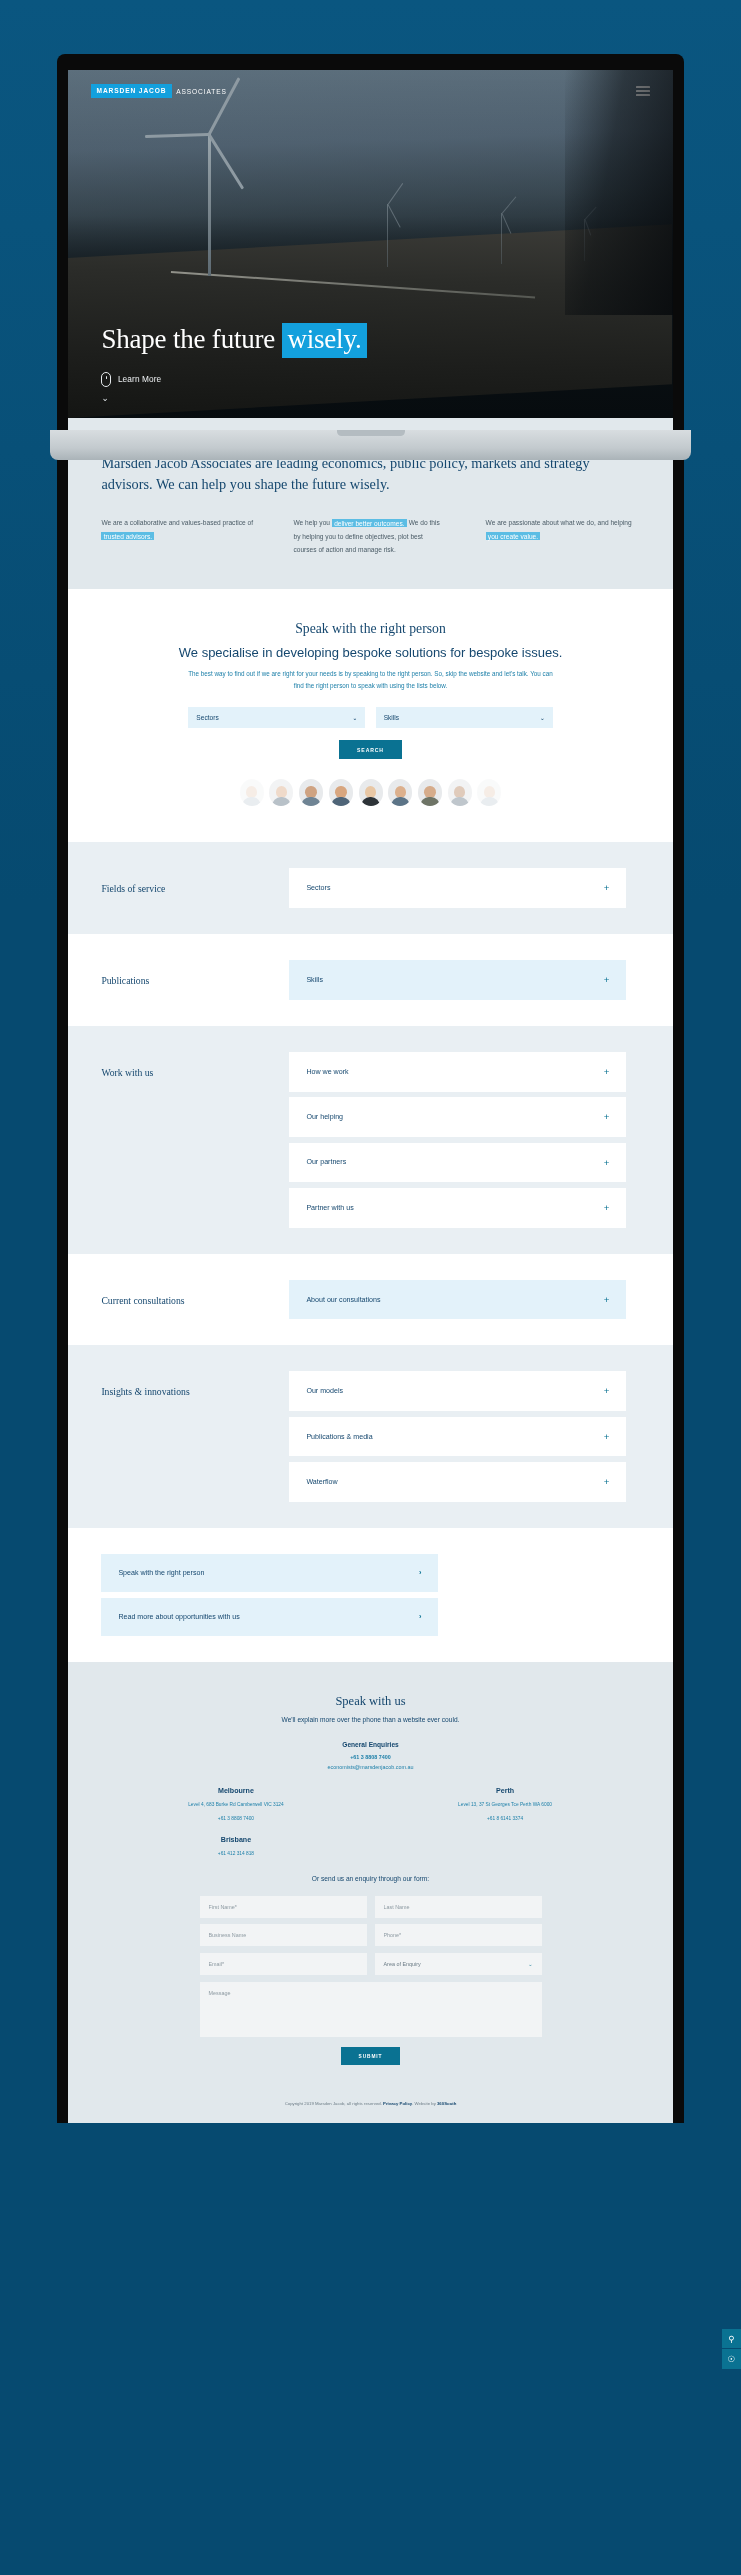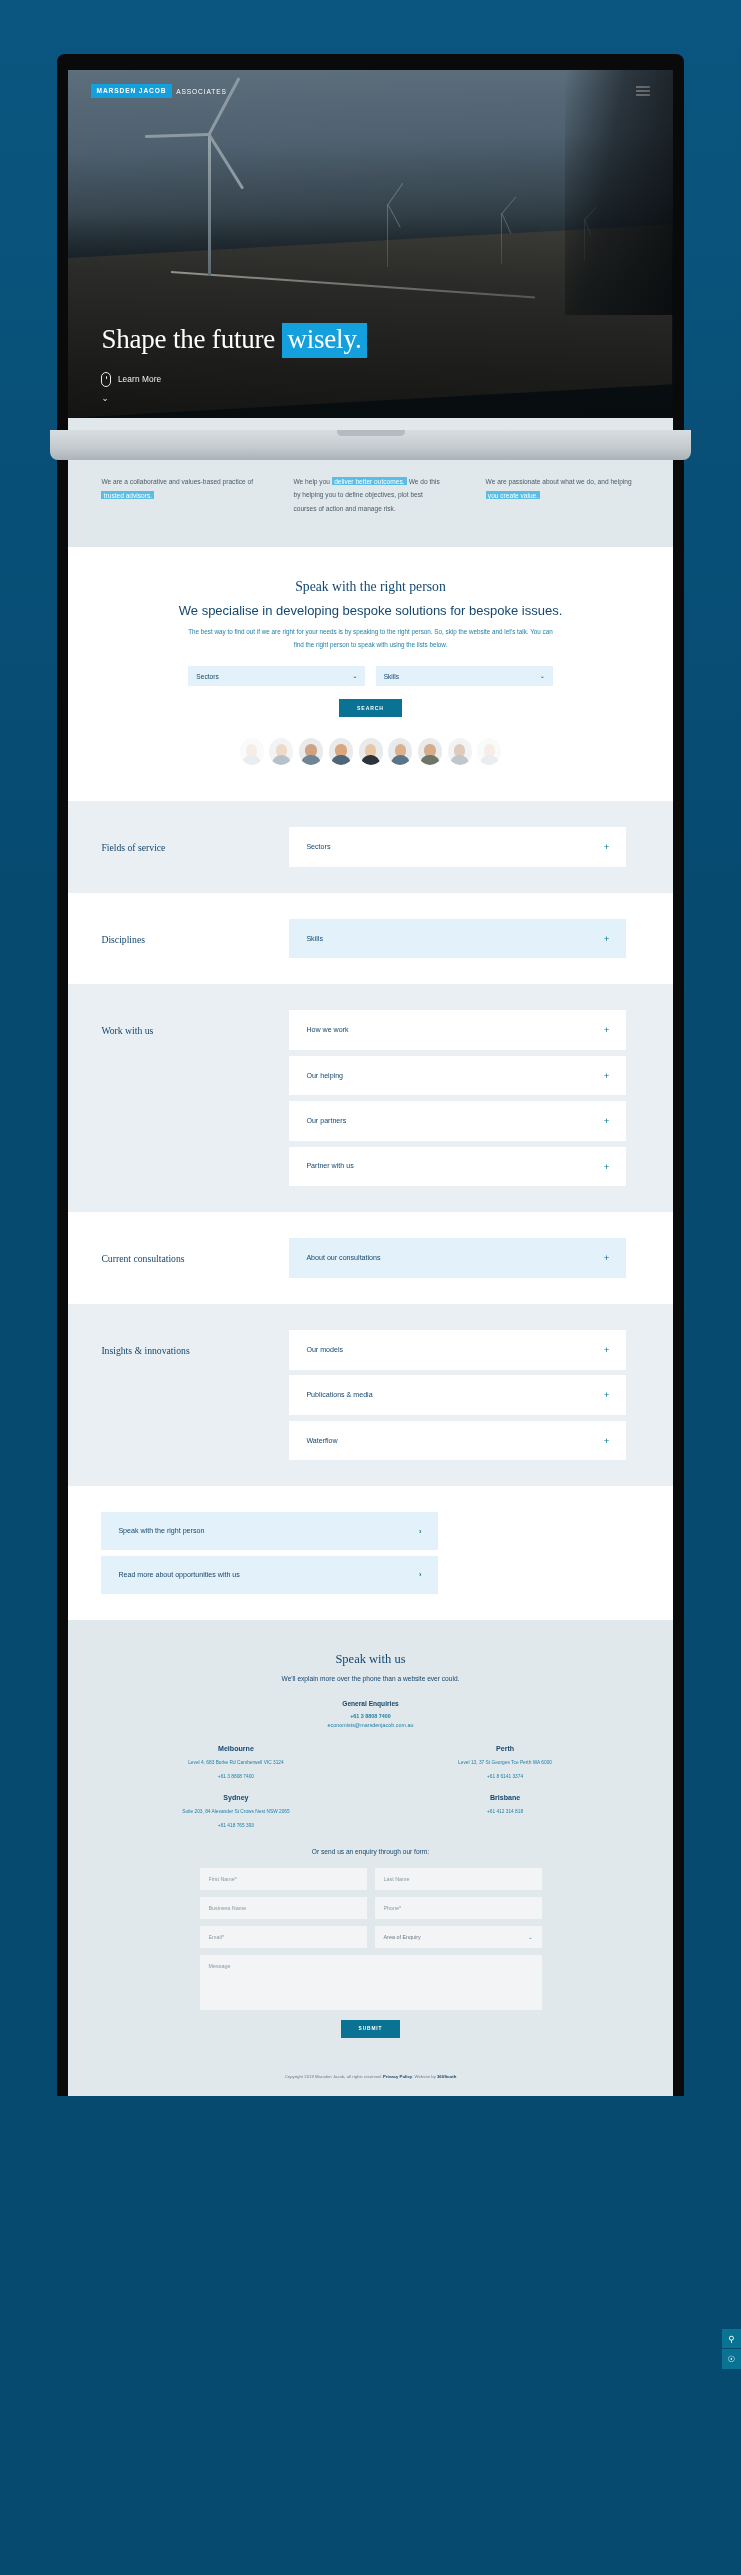--- a/index.html
+++ b/index.html
@@ -234,20 +234,21 @@
           </div>
           <div class="learn-more">
             <span class="mouse-ico"></span>
             <span class="learn-more-label">Learn More</span>
           </div>
         </div>
         <div class="chev-down">⌄</div>
       </div>
 
       <div class="intro">
+        <div class="intro-lead">Marsden Jacob Associates are leading economics, public policy, markets and strategy advisors. We can help you shape the future wisely.</div>
         <div class="intro-cols">
           <div class="intro-col">
             <span>We are a collaborative and values-based practice of </span><span class="mark">trusted advisors.</span><span></span>
           </div>
           <div class="intro-col">
             <span>We help you </span><span class="mark">deliver better outcomes.</span><span> We do this by helping you to define objectives, plot best courses of action and manage risk.</span>
           </div>
           <div class="intro-col">
             <span>We are passionate about what we do, and helping </span><span class="mark">you create value.</span><span></span>
           </div>
@@ -313,21 +314,21 @@
           <div class="block alt">
             <div class="block-title">Fields of service</div>
             <div class="acc-list">
               <div class="acc">
                 <span>Sectors</span>
                 <span class="plus">+</span>
               </div>
             </div>
           </div>
           <div class="block plain">
-            <div class="block-title">Disciplines</div>
+            <div class="block-title">Publications</div>
             <div class="acc-list">
               <div class="acc tinted">
                 <span>Skills</span>
                 <span class="plus">+</span>
               </div>
             </div>
           </div>
           <div class="block alt">
             <div class="block-title">Work with us</div>
             <div class="acc-list">
@@ -401,25 +402,20 @@
             <h3>Melbourne</h3>
             <p>Level 4, 683 Burke Rd Camberwell VIC 3124</p>
             <p>+61 3 8808 7400</p>
           </div>
           <div class="office">
             <h3>Perth</h3>
             <p>Level 13, 37 St Georges Tce Perth WA 6000</p>
             <p>+61 8 6141 3374</p>
           </div>
           <div class="office">
-            <h3>Sydney</h3>
-            <p>Suite 203, 84 Alexander St Crows Nest NSW 2065</p>
-            <p>+61 418 765 393</p>
-          </div>
-          <div class="office">
             <h3>Brisbane</h3>
             <p>+61 412 314 818</p>
           </div>
         </div>
 
         <div class="form-intro">Or send us an enquiry through our form:</div>
 
         <div class="form">
           <div class="form-row">
             <input class="fld" placeholder="First Name*" style="">

